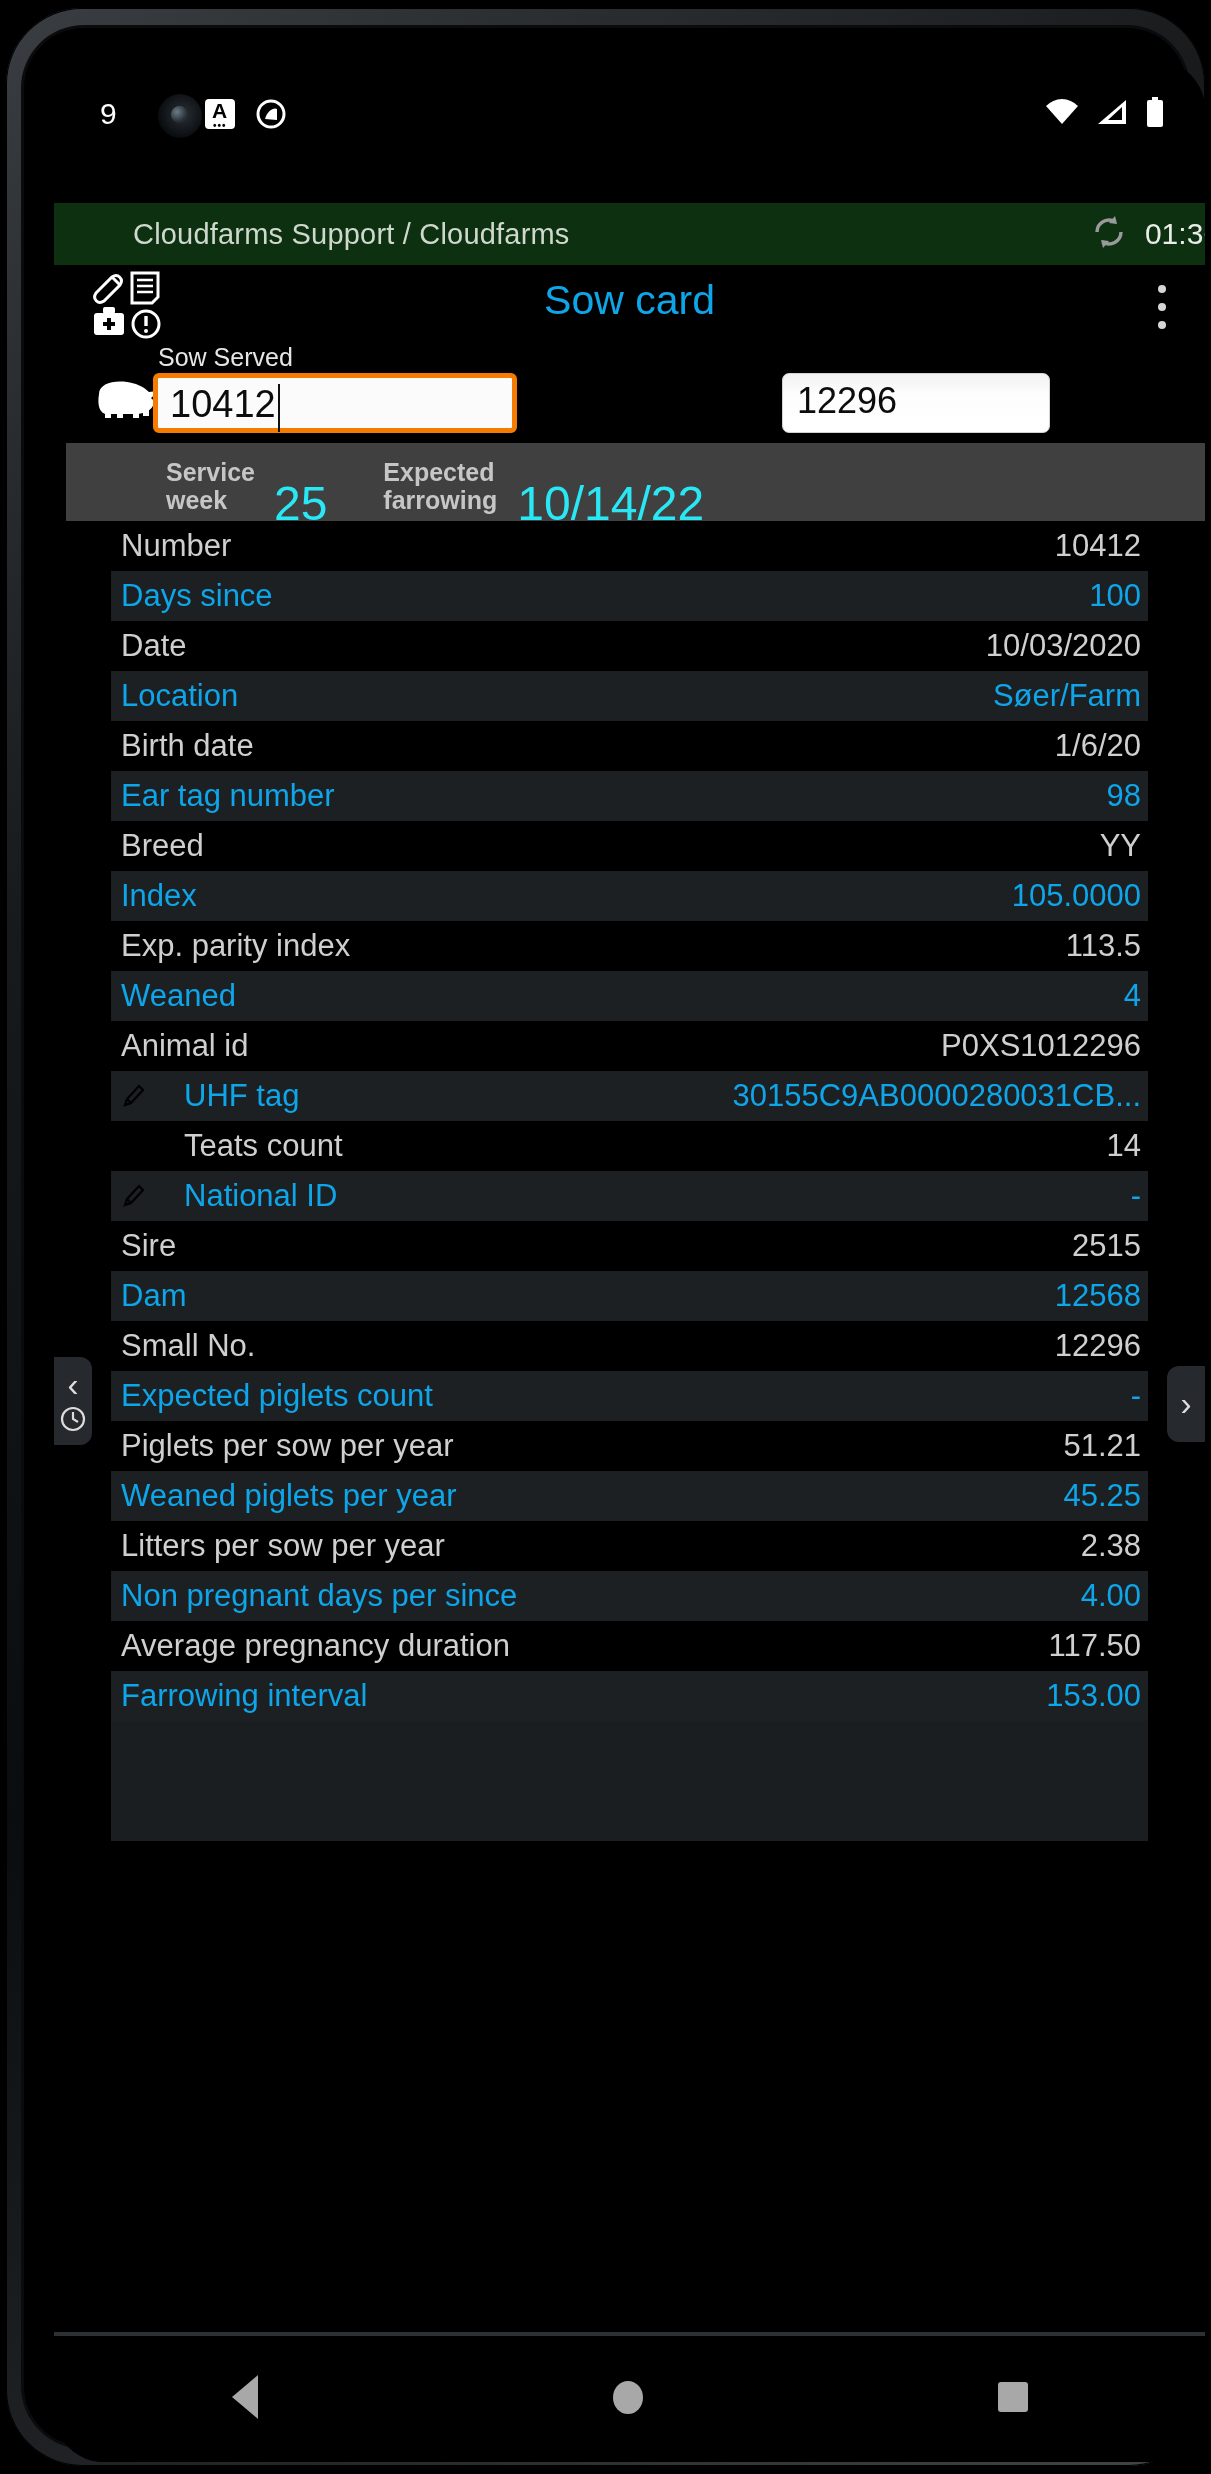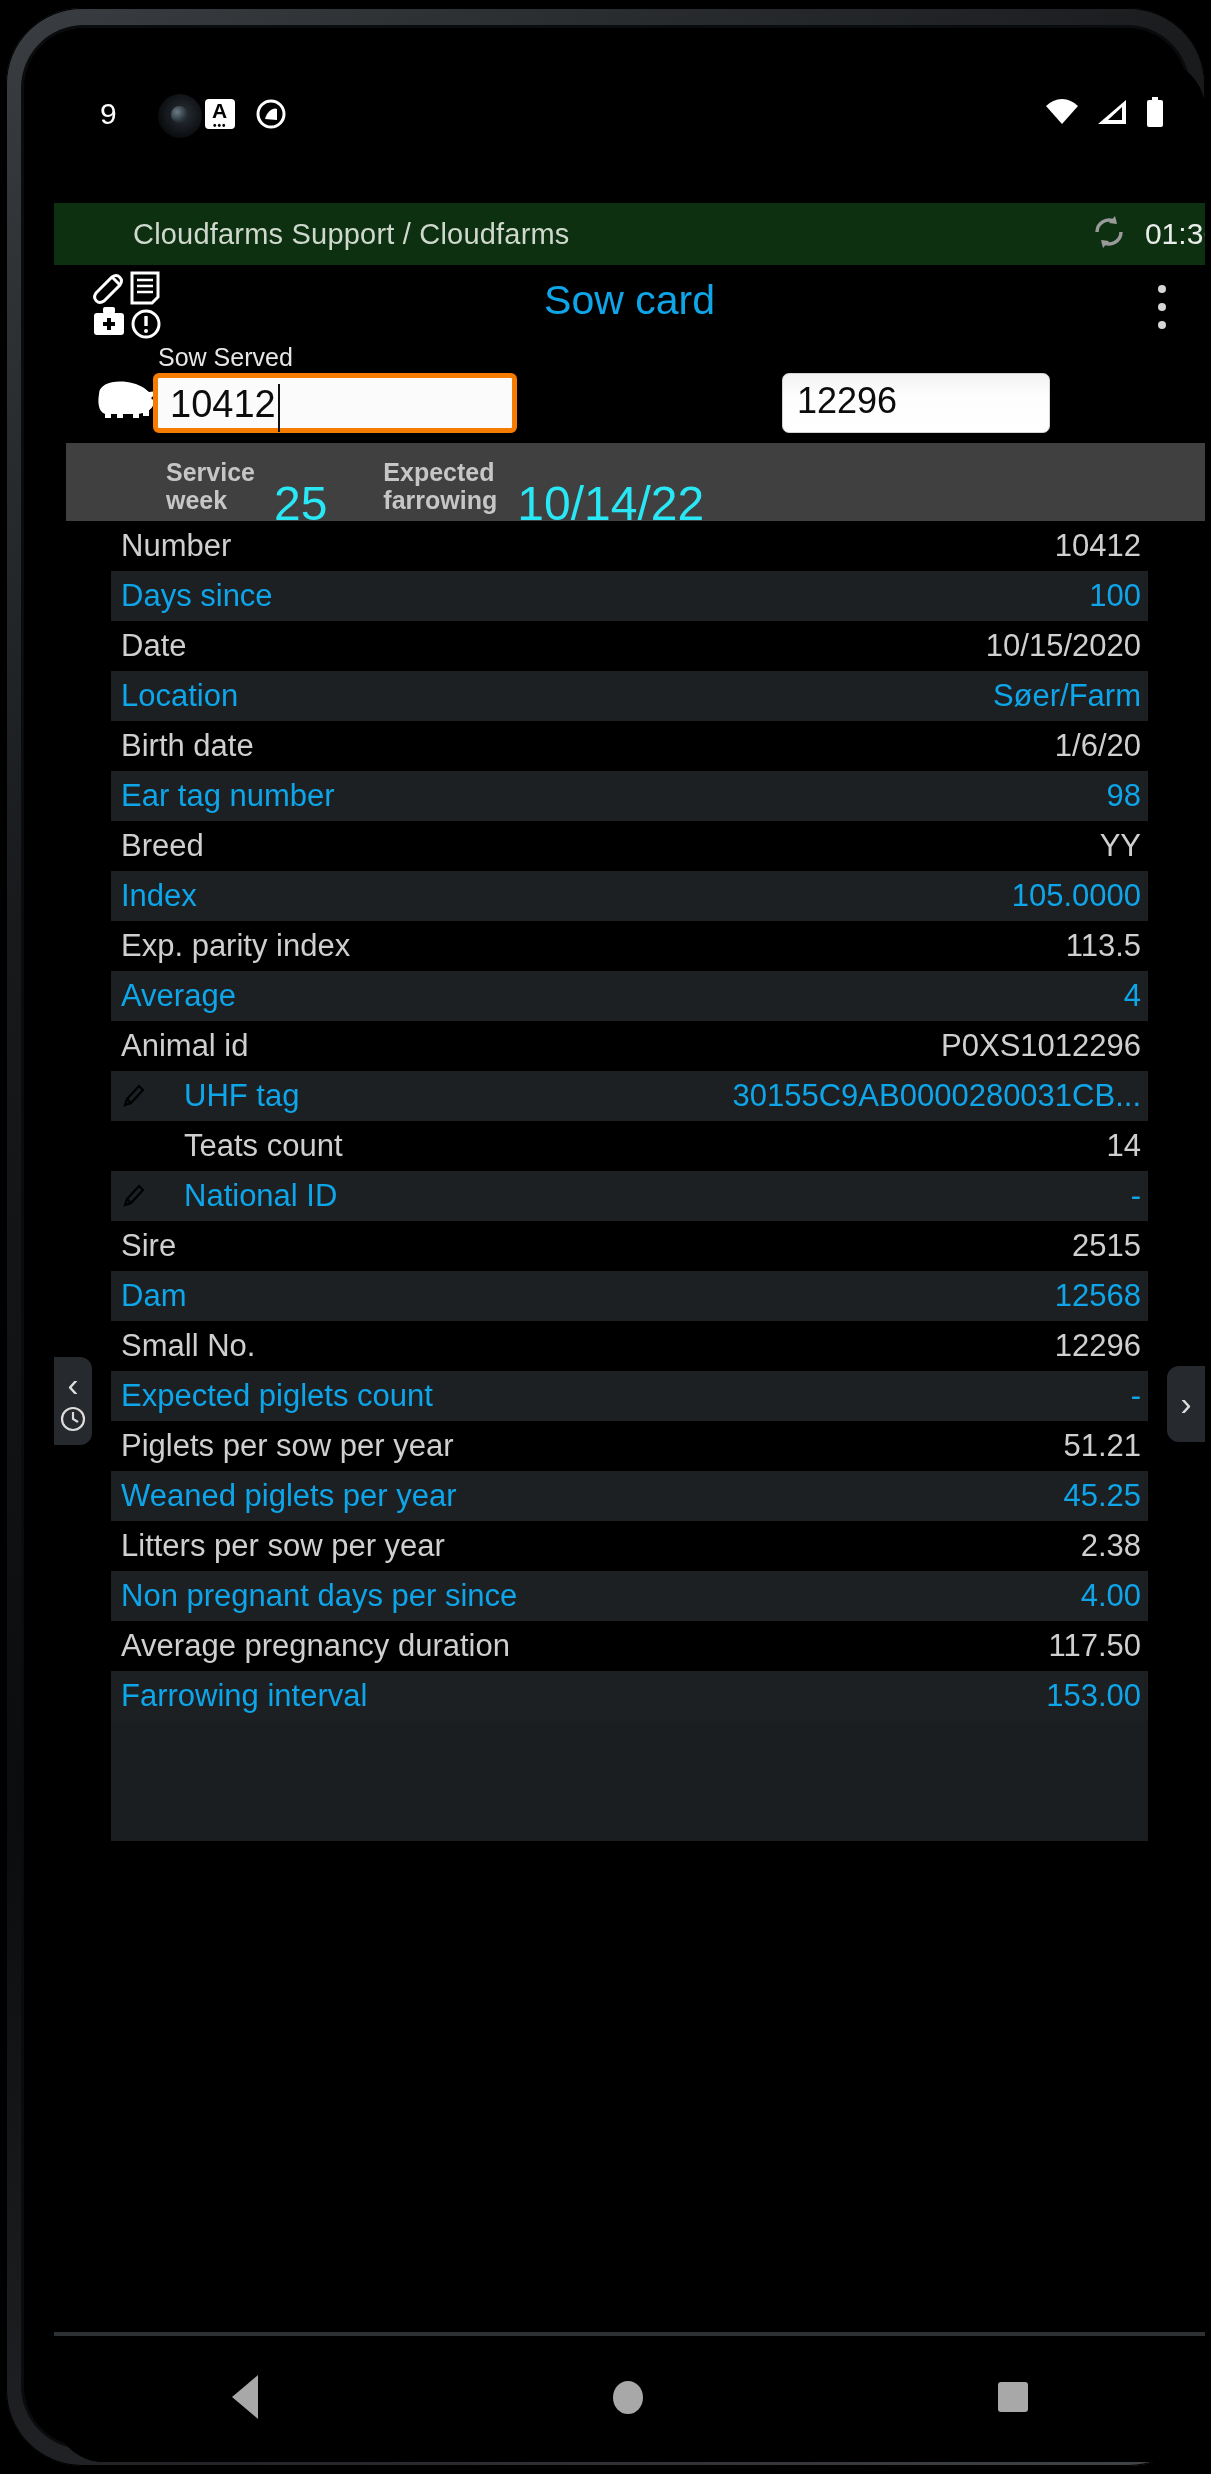--- a/index.html
+++ b/index.html
@@ -274,21 +274,21 @@
               <div class="row gray even">
                 <span class="lbl">Number</span>
                 <span class="val">10412</span>
               </div>
               <div class="row cyan odd">
                 <span class="lbl">Days since</span>
                 <span class="val">100</span>
               </div>
               <div class="row gray even">
                 <span class="lbl">Date</span>
-                <span class="val">10/15/2020</span>
+                <span class="val">10/03/2020</span>
               </div>
               <div class="row cyan odd">
                 <span class="lbl">Location</span>
                 <span class="val">Søer/Farm</span>
               </div>
               <div class="row gray even">
                 <span class="lbl">Birth date</span>
                 <span class="val">1/6/20</span>
               </div>
               <div class="row cyan odd">
@@ -301,21 +301,21 @@
               </div>
               <div class="row cyan odd">
                 <span class="lbl">Index</span>
                 <span class="val">105.0000</span>
               </div>
               <div class="row gray even">
                 <span class="lbl">Exp. parity index</span>
                 <span class="val">113.5</span>
               </div>
               <div class="row cyan odd">
-                <span class="lbl">Average</span>
+                <span class="lbl">Weaned</span>
                 <span class="val">4</span>
               </div>
               <div class="row gray even">
                 <span class="lbl">Animal id</span>
                 <span class="val">P0XS1012296</span>
               </div>
               <div class="row cyan odd">
                 <span class="pencil"><svg width="26" height="26" viewBox="0 0 26 26">
                     <path d="M4 22 L6 16 L18 3 L22 7 L10 20 Z" fill="none" stroke="currentColor" stroke-width="2.2"></path>
                     <path d="M6 16 L10 20" stroke="currentColor" stroke-width="2.2"></path>

